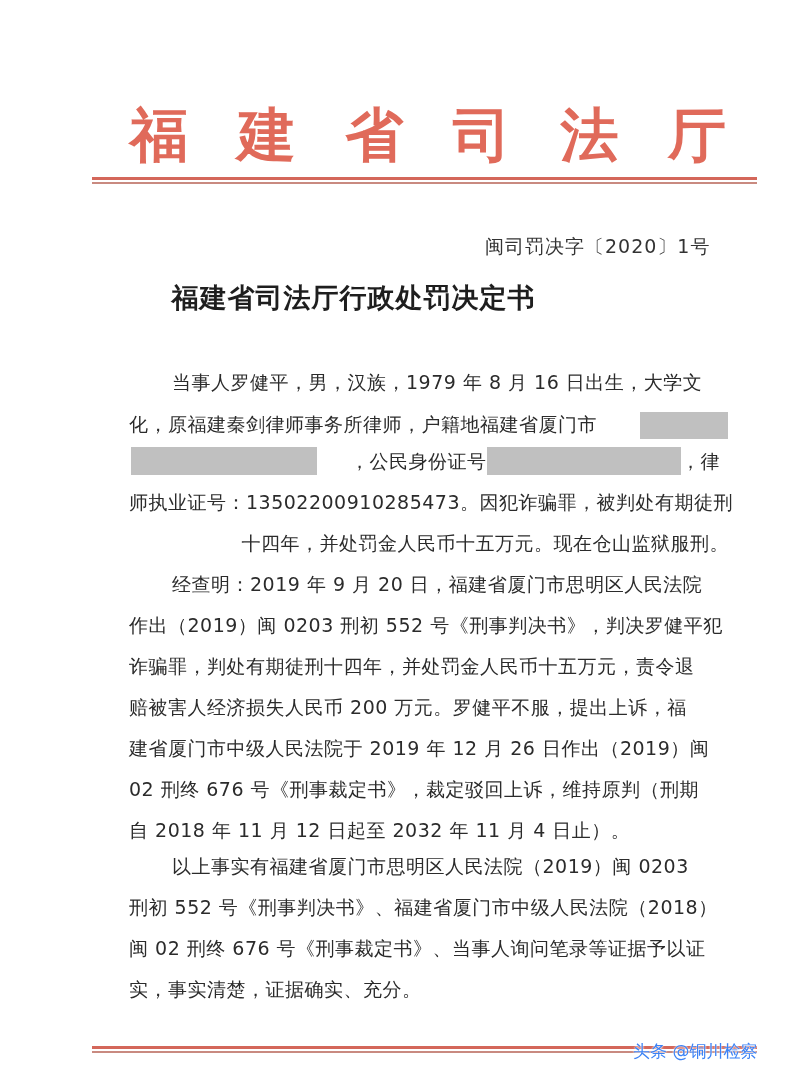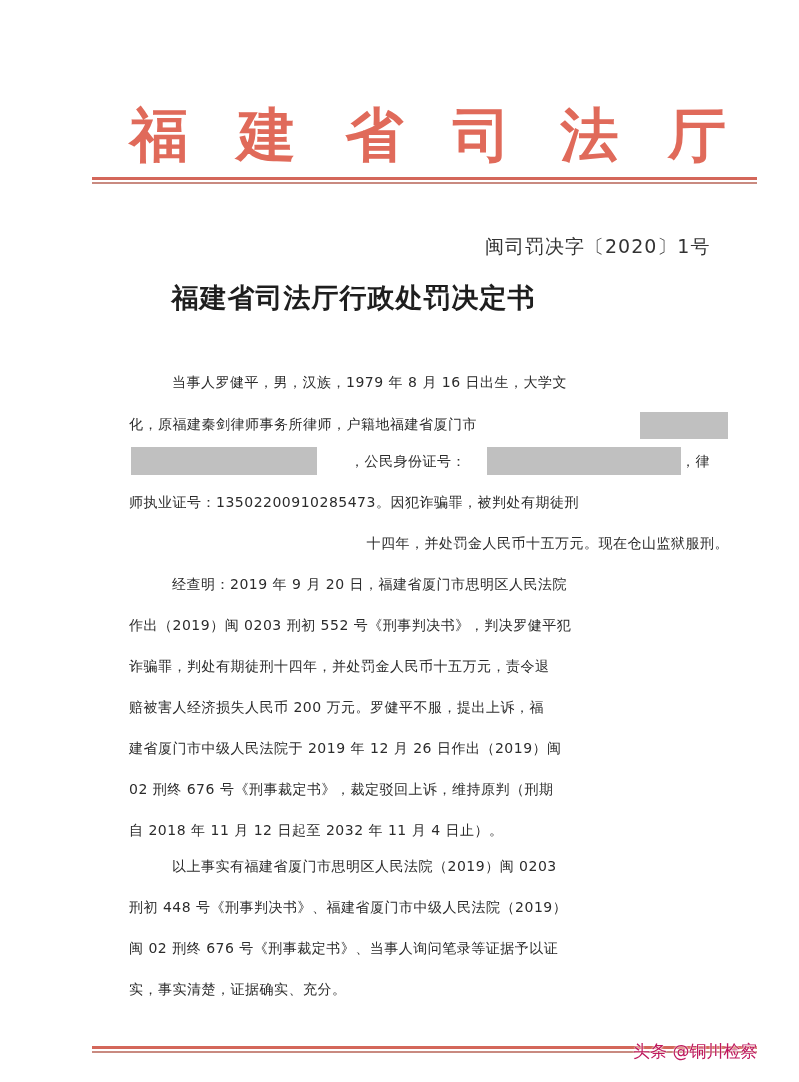--- a/index.html
+++ b/index.html
@@ -19,28 +19,28 @@
     .doc-number {
       position: absolute; left: 485px; top: 202px; font-size: 19px; color: #333;
       font-family: "DejaVu Sans", sans-serif; letter-spacing: 1px; margin-top: 32px;
     }
     .doc-heading {
       position: absolute; left: 0; width: 707px; top: 280px; text-align: center;
       font-size: 27px; font-weight: bold; color: #1e1e1e; letter-spacing: 1px;
       font-family: "DejaVu Sans", sans-serif;
     }
     .line {
-      position: absolute; left: 129px; width: 600px; height: 30px; font-size: 14px;
+      position: absolute; left: 129px; width: 600px; height: 30px; font-size: 19px;
       line-height: 30px; white-space: nowrap; color: #2b2b2b; font-family: "DejaVu Sans", sans-serif;
       letter-spacing: 0.5px;
     }
     .line.indent { left: 172px; }
     .redact { position: absolute; background: #c0c0c0; }
     .watermark {
-      position: absolute; left: 633px; top: 1040px; font-size: 17px; color: #be185d;
+      position: absolute; left: 633px; top: 1040px; font-size: 17px; color: #3b82f6;
       font-family: "DejaVu Sans", sans-serif; text-shadow: 0 0 2px #fff, 0 0 2px #fff;
     }
   </style>
 </head>
 <body>
 
 <div class="header-title">
   <span>福</span>
   <span>建</span>
   <span>省</span>
@@ -72,21 +72,21 @@
 
 <div class="line indent" style="top:569px;">经查明：2019 年 9 月 20 日，福建省厦门市思明区人民法院</div>
 <div class="line" style="top:610px;">作出（2019）闽 0203 刑初 552 号《刑事判决书》，判决罗健平犯</div>
 <div class="line" style="top:651px;">诈骗罪，判处有期徒刑十四年，并处罚金人民币十五万元，责令退</div>
 <div class="line" style="top:692px;">赔被害人经济损失人民币 200 万元。罗健平不服，提出上诉，福</div>
 <div class="line" style="top:733px;">建省厦门市中级人民法院于 2019 年 12 月 26 日作出（2019）闽</div>
 <div class="line" style="top:774px;">02 刑终 676 号《刑事裁定书》，裁定驳回上诉，维持原判（刑期</div>
 <div class="line" style="top:815px;">自 2018 年 11 月 12 日起至 2032 年 11 月 4 日止）。</div>
 
 <div class="line indent" style="top:851px;">以上事实有福建省厦门市思明区人民法院（2019）闽 0203</div>
-<div class="line" style="top:892px;">刑初 448 号《刑事判决书》、福建省厦门市中级人民法院（2019）</div>
+<div class="line" style="top:892px;">刑初 552 号《刑事判决书》、福建省厦门市中级人民法院（2018）</div>
 <div class="line" style="top:933px;">闽 02 刑终 676 号《刑事裁定书》、当事人询问笔录等证据予以证</div>
 <div class="line" style="top:974px;">实，事实清楚，证据确实、充分。</div>
 
 <div class="rule-double" style="top:1046px;">
   <div class="l1"></div>
     <div class="l2"></div>
 </div>
 
 <div class="watermark">头条 @铜川检察</div>
 

